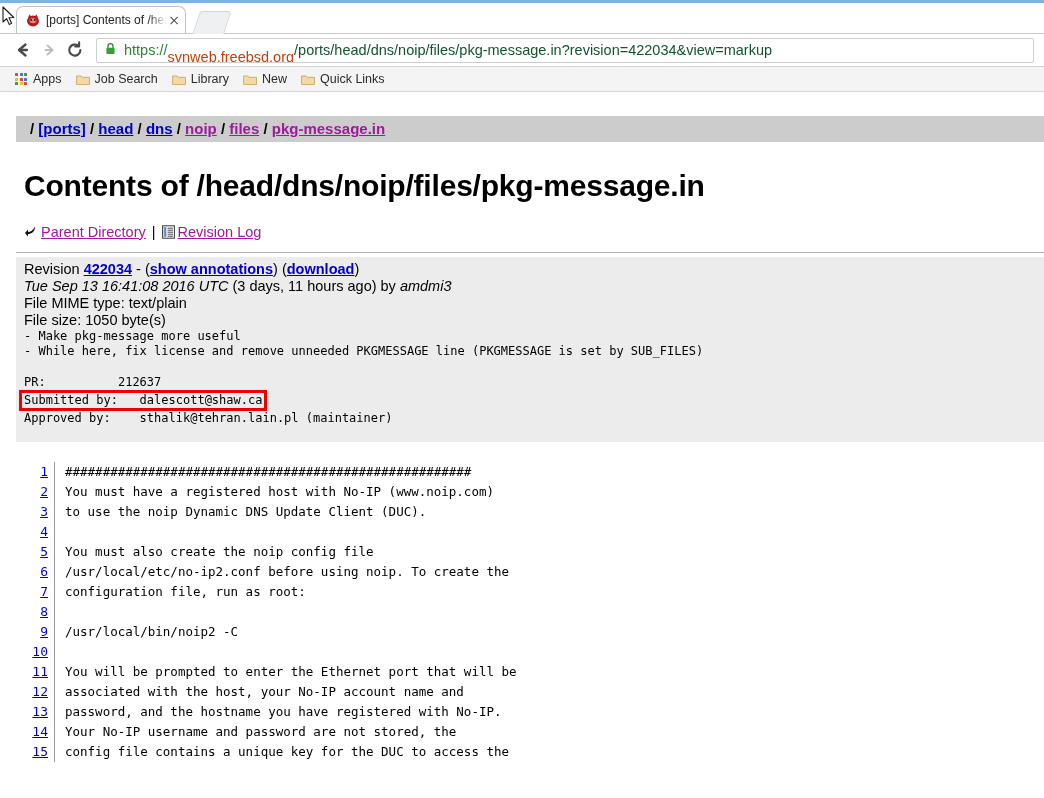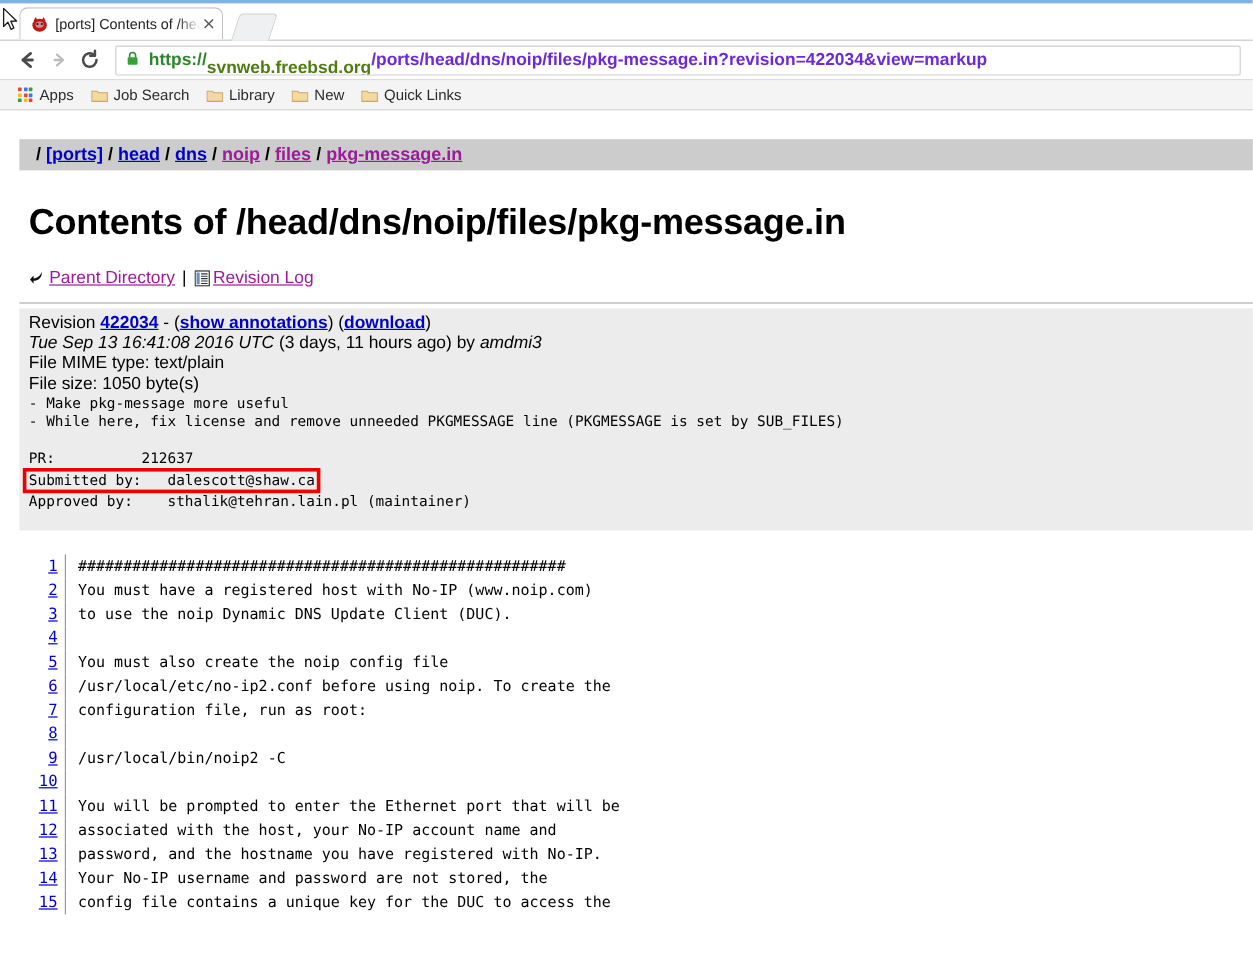--- a/index.html
+++ b/index.html
@@ -109,30 +109,29 @@
     border-radius: 2px;
     background: #ffffff;
     display: flex;
     align-items: center;
     padding: 0 8px;
     box-sizing: border-box;
     font-size: 14.5px;
     overflow: hidden;
     white-space: nowrap;
     cursor: text;
-    font-weight: bold;
   }
   .lock-icon {
     flex: 0 0 12px;
     margin-right: 7px;
     display: block;
   }
   .url-scheme { color: #2d862d; }
-  .url-host   { color: #4d7c0f; margin-top: 14px; }
-  .url-rest   { color: #6d28d9; }
+  .url-host   { color: #c2410c; margin-top: 14px; }
+  .url-rest   { color: #14532d; }
 
   .bookmark-bar {
     height: 25px;
     background: #f4f4f4;
     display: flex;
     align-items: center;
     padding: 0 8px;
     box-sizing: border-box;
     border-bottom: 1px solid #d6d6d6;
   }

